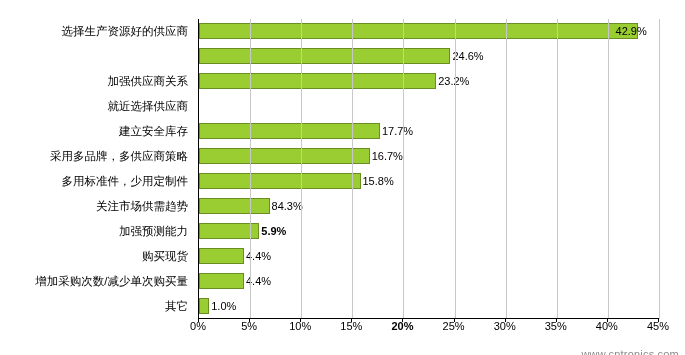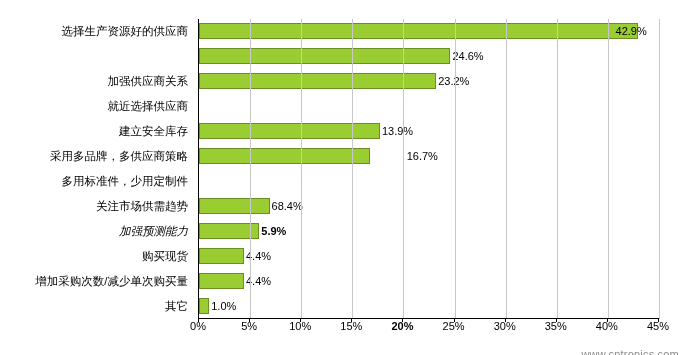--- a/index.html
+++ b/index.html
@@ -131,21 +131,21 @@
 <div id="chart-root">
 
   <div class="cat-wrap">
       <div class="cat-item" style="top: 0px; height: 25px; line-height: 25px;">选择生产资源好的供应商</div>
       <div class="cat-item" style="top: 50px; height: 25px; line-height: 25px;">加强供应商关系</div>
       <div class="cat-item" style="top: 75px; height: 25px; line-height: 25px; margin-left: 8px;">就近选择供应商</div>
       <div class="cat-item" style="top: 100px; height: 25px; line-height: 25px;">建立安全库存</div>
       <div class="cat-item" style="top: 125px; height: 25px; line-height: 25px;">采用多品牌，多供应商策略</div>
       <div class="cat-item" style="top: 175px; height: 25px; line-height: 25px;">关注市场供需趋势</div>
       <div class="cat-item" style="top: 150px; height: 25px; line-height: 25px;">多用标准件，少用定制件</div>
-      <div class="cat-item" style="top: 200px; height: 25px; line-height: 25px; font-style: italic;">加强预测能力</div>
+      <div class="cat-item" style="top: 200px; height: 25px; line-height: 25px;">加强预测能力</div>
       <div class="cat-item" style="top: 225px; height: 25px; line-height: 25px;">购买现货</div>
       <div class="cat-item" style="top: 275px; height: 25px; line-height: 25px;">其它</div>
       <div class="cat-item" style="top: 250px; height: 25px; line-height: 25px;">增加采购次数/减少单次购买量</div>
     </div>
 
   <div class="plot">
     <div class="rows">
         <div class="row" style="top: 0px; height: 25px;">
           <div class="bar" style="width: 438.533px; background: rgb(154, 205, 50); border-color: rgb(107, 142, 35);"></div>
           <div class="bar-label" style="left: 414.533px;">42.9%</div>
@@ -153,29 +153,33 @@
         <div class="row" style="top: 25px; height: 25px;">
           <div class="bar" style="width: 251.467px; background: rgb(154, 205, 50); border-color: rgb(107, 142, 35);"></div>
           <div class="bar-label" style="left: 251.467px;">24.6%</div>
         </div>
         <div class="row" style="top: 50px; height: 25px;">
           <div class="bar" style="width: 237.156px; background: rgb(154, 205, 50); border-color: rgb(107, 142, 35);"></div>
           <div class="bar-label" style="left: 237.156px;">23.2%</div>
         </div>
         <div class="row" style="top: 100px; height: 25px;">
           <div class="bar" style="width: 180.933px; background: rgb(154, 205, 50); border-color: rgb(107, 142, 35);"></div>
-          <div class="bar-label" style="left: 180.933px;">13.9%</div>
+          <div class="bar-label" style="left: 180.933px;">17.7%</div>
         </div>
         <div class="row" style="top: 125px; height: 25px;">
           <div class="bar" style="width: 170.711px; background: rgb(154, 205, 50); border-color: rgb(107, 142, 35);"></div>
-          <div class="bar-label" style="left: 170.711px; margin-left: 35px;">16.7%</div>
+          <div class="bar-label" style="left: 170.711px;">16.7%</div>
+        </div>
+        <div class="row" style="top: 150px; height: 25px;">
+          <div class="bar" style="width: 161.511px; background: rgb(154, 205, 50); border-color: rgb(107, 142, 35);"></div>
+          <div class="bar-label" style="left: 161.511px;">15.8%</div>
         </div>
         <div class="row" style="top: 175px; height: 25px;">
           <div class="bar" style="width: 70.5333px; background: rgb(154, 205, 50); border-color: rgb(107, 142, 35);"></div>
-          <div class="bar-label" style="left: 70.5333px;">68.4%</div>
+          <div class="bar-label" style="left: 70.5333px;">84.3%</div>
         </div>
         <div class="row" style="top: 200px; height: 25px;">
           <div class="bar" style="width: 60.3111px; background: rgb(154, 205, 50); border-color: rgb(107, 142, 35);"></div>
           <div class="bar-label" style="left: 60.3111px; font-weight: bold;">5.9%</div>
         </div>
         <div class="row" style="top: 225px; height: 25px;">
           <div class="bar" style="width: 44.9778px; background: rgb(154, 205, 50); border-color: rgb(107, 142, 35);"></div>
           <div class="bar-label" style="left: 44.9778px;">4.4%</div>
         </div>
         <div class="row" style="top: 250px; height: 25px;">

